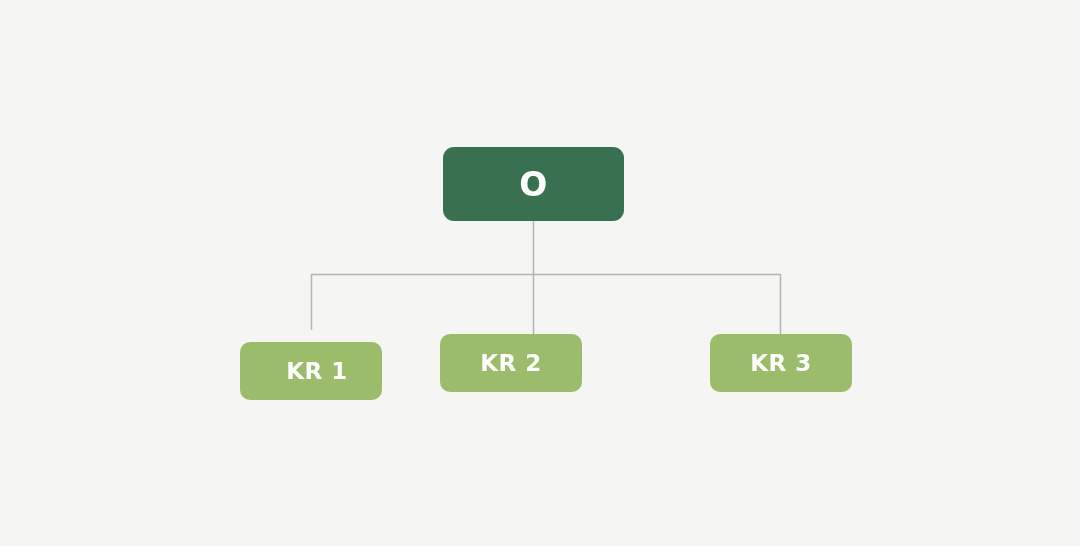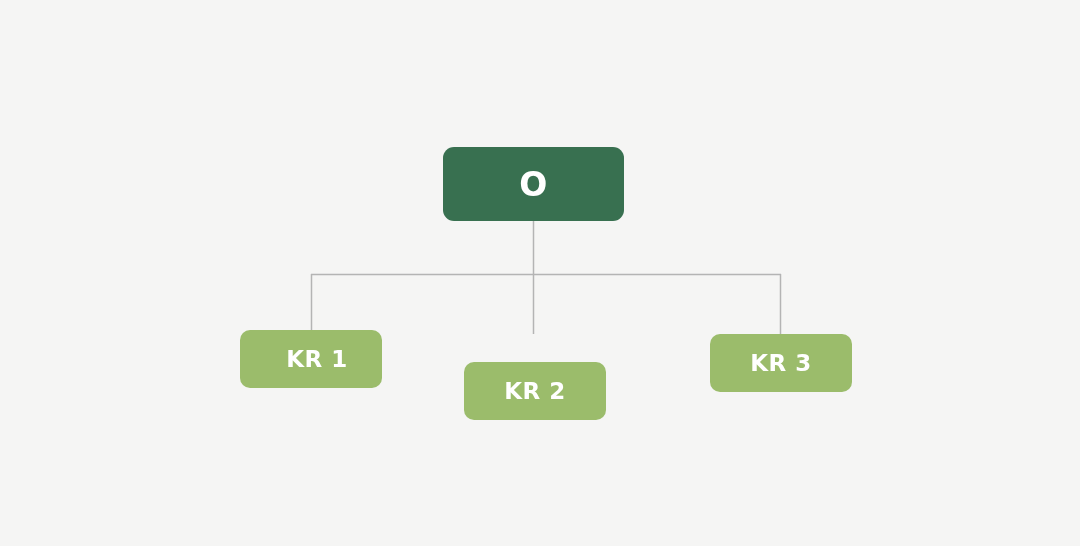--- a/index.html
+++ b/index.html
@@ -46,22 +46,22 @@
     background: #387050;
     font-size: 33px;
     border-radius: 11px;
   }
   .node-kr {
     width: 142px;
     height: 58px;
     background: #9bbc6b;
     font-size: 23px;
   }
-  .node-kr-1 { left: 240px; top: 330px; padding-left: 12px; }
-  .node-kr-2 { left: 464px; top: 334px; margin-top: 28px; }
+  .node-kr-1 { left: 240px; top: 342px; padding-left: 12px; }
+  .node-kr-2 { left: 440px; top: 334px; }
   .node-kr-3 { left: 710px; top: 334px; align-items: center; }
   .node-label {
     display: block;
     line-height: 1;
   }
 </style>
 </head>
 <body>
 
 <div id="diagram-canvas">

